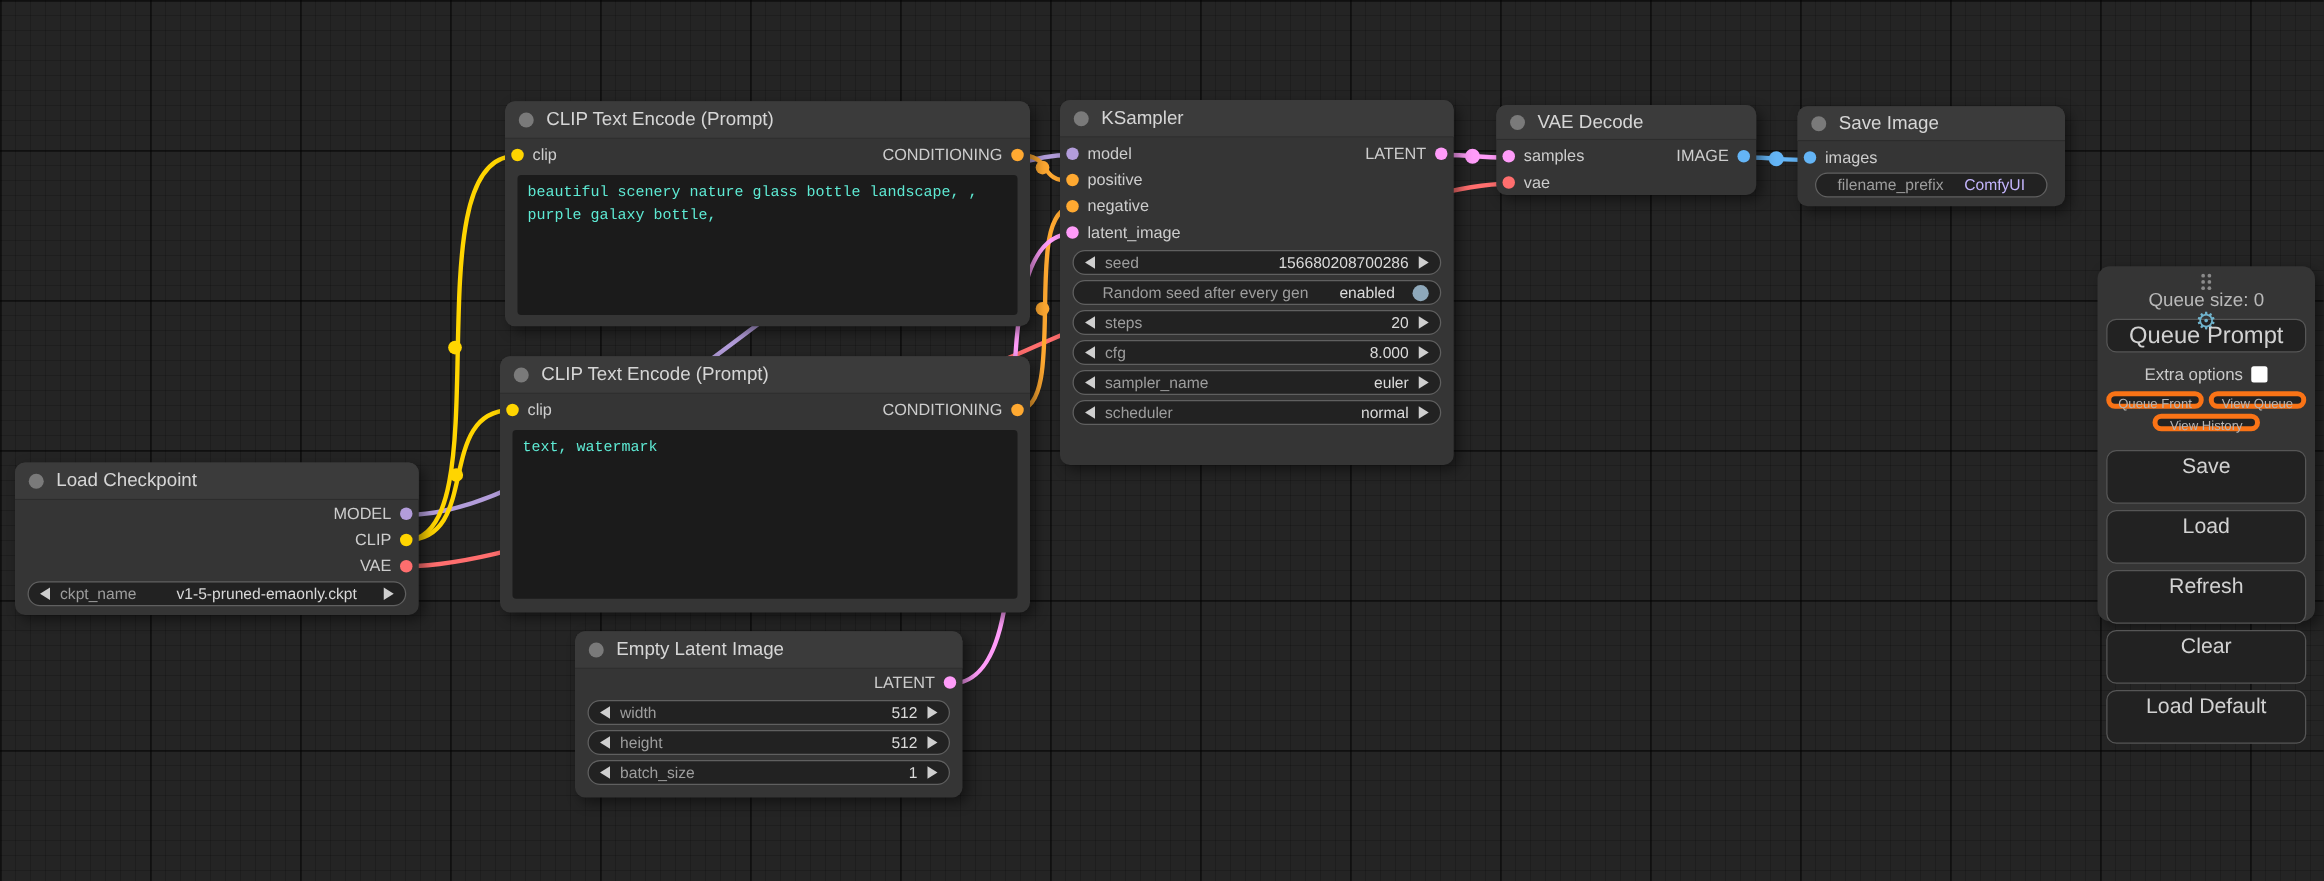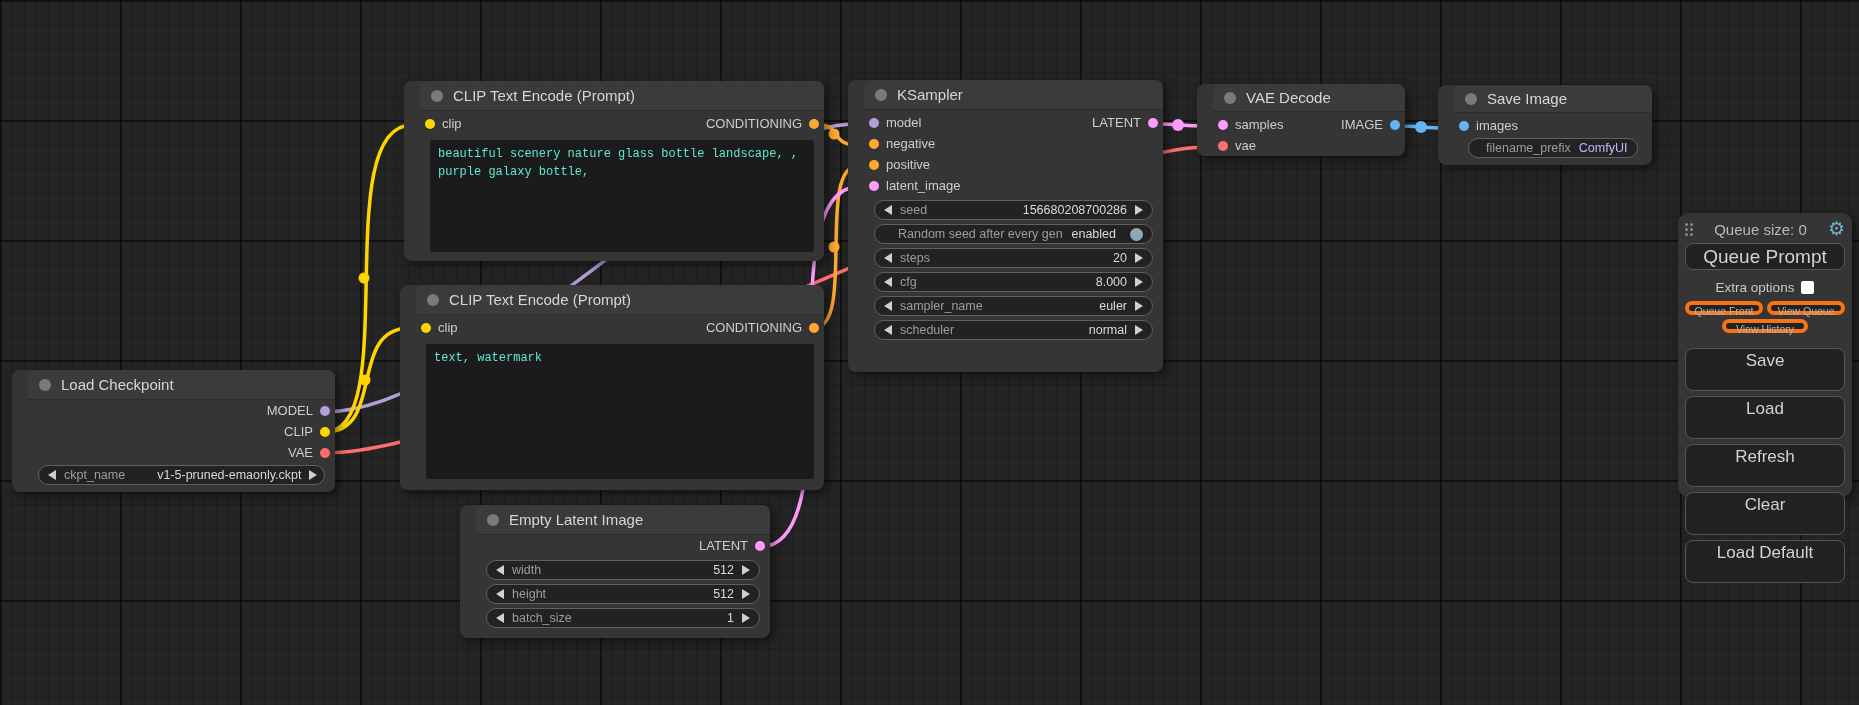--- a/index.html
+++ b/index.html
@@ -7,21 +7,21 @@
     font-family:"Liberation Sans",sans-serif;
     background-color:#242424;
     background-image:
       linear-gradient(rgba(0,0,0,.45) 2px, transparent 2px),
       linear-gradient(90deg, rgba(0,0,0,.45) 2px, transparent 2px),
       linear-gradient(rgba(0,0,0,.16) 1px, transparent 1px),
       linear-gradient(90deg, rgba(0,0,0,.16) 1px, transparent 1px);
     background-size:120px 120px,120px 120px,12px 12px,12px 12px;}
   #wires{position:absolute;left:0;top:0;z-index:1;}
   .node{position:absolute;z-index:2;background:#353535;border-radius:8px;
-    box-shadow:4px 4px 10px rgba(0,0,0,.45);box-sizing:border-box;padding-left:16px;}
+    box-shadow:4px 4px 10px rgba(0,0,0,.45);box-sizing:border-box;}
   .ntitle{height:30px;display:flex;align-items:center;padding:0 11px;gap:10px;
     background:#3b3b3b;border-radius:8px 8px 0 0;border-bottom:1px solid #2c2c2c;box-sizing:border-box;}
   .ndot{width:12px;height:12px;border-radius:50%;background:#7a7a7a;flex:none;}
   .ntext{color:#d6d6d6;font-size:15px;white-space:nowrap;}
   .srow{display:flex;align-items:center;justify-content:space-between;height:21px;padding:0 5px;}
   .srow.only-out{justify-content:flex-end;}
   .slot{display:flex;align-items:center;gap:7px;}
   .sdot{width:10px;height:10px;border-radius:50%;flex:none;}
   .slabel{font-size:13px;color:#cdcdcd;white-space:nowrap;}
   .c-model{background:#B39DDB}.c-clip{background:#FFD500}.c-vae{background:#FF6E6E}
@@ -35,21 +35,21 @@
   .arrow-r{width:0;height:0;border-top:5px solid transparent;border-bottom:5px solid transparent;
     border-left:8px solid #cfcfcf;flex:none;}
   .toggle-dot{width:13px;height:13px;border-radius:50%;background:#8ea8ba;flex:none;margin-left:6px;}
   .prompt{margin:6px 10px;background:#1b1b1b;border-radius:3px;padding:5px 8px;
     font-family:Liberation Mono, monospace;font-size:12px;color:#5eead4;line-height:1.5;
     white-space:pre-wrap;box-sizing:border-box;overflow:hidden;}
   
   #queue-panel{position:absolute;left:1678px;top:213px;width:174px;height:284px;z-index:3;
     background:#353535;border-radius:10px;box-shadow:4px 4px 10px rgba(0,0,0,.45);
     padding:6px 7px;box-sizing:border-box;}
-  .qheader{display:flex;align-items:center;height:20px;margin-bottom:4px;}
+  .qheader{display:flex;align-items:center;height:20px;margin-bottom:16px;flex-direction:column;}
   .qsize{flex:1;text-align:center;color:#b9b9b9;font-size:15px;}
   .drag-dots{display:grid;grid-template-columns:3px 3px;grid-auto-rows:3px;gap:2px;width:8px;flex:none;}
   .drag-dots span{width:3px;height:3px;border-radius:50%;background:#8b8b8b;}
   .gear{font-size:19px;color:#6fb3cc;line-height:18px;flex:none;}
   .qbtn{display:block;width:100%;background:#222;border:1px solid #565656;border-radius:8px;
     color:#d2d2d2;text-align:center;box-sizing:border-box;cursor:pointer;}
   .qbtn.big{height:27px;font-size:19px;line-height:25px;margin-bottom:2px;}
   .qbtn.med{height:43px;font-size:17px;line-height:23px;margin-top:5px;}
   .extra-row{display:flex;align-items:center;justify-content:center;gap:7px;height:17px;margin-top:9px;}
   .extra-label{color:#c9c9c9;font-size:13.5px;}
@@ -201,27 +201,27 @@
         <span class="slabel">model</span>
         </div>
       <div class="slot">
         <span class="slabel">LATENT</span>
         <span class="sdot c-latent"></span>
         </div>
     </div>
     <div class="srow">
         <div class="slot">
       <span class="sdot c-cond"></span>
+      <span class="slabel">positive</span>
+        </div>
+      </div>
+    <div class="srow">
+        <div class="slot">
+      <span class="sdot c-cond"></span>
       <span class="slabel">negative</span>
-        </div>
-      </div>
-    <div class="srow">
-        <div class="slot">
-      <span class="sdot c-cond"></span>
-      <span class="slabel">positive</span>
         </div>
       </div>
     <div class="srow">
         <div class="slot">
       <span class="sdot c-latent"></span>
       <span class="slabel">latent_image</span>
         </div>
       </div>
     <div class="widget">
       <span class="arrow-l"></span>

